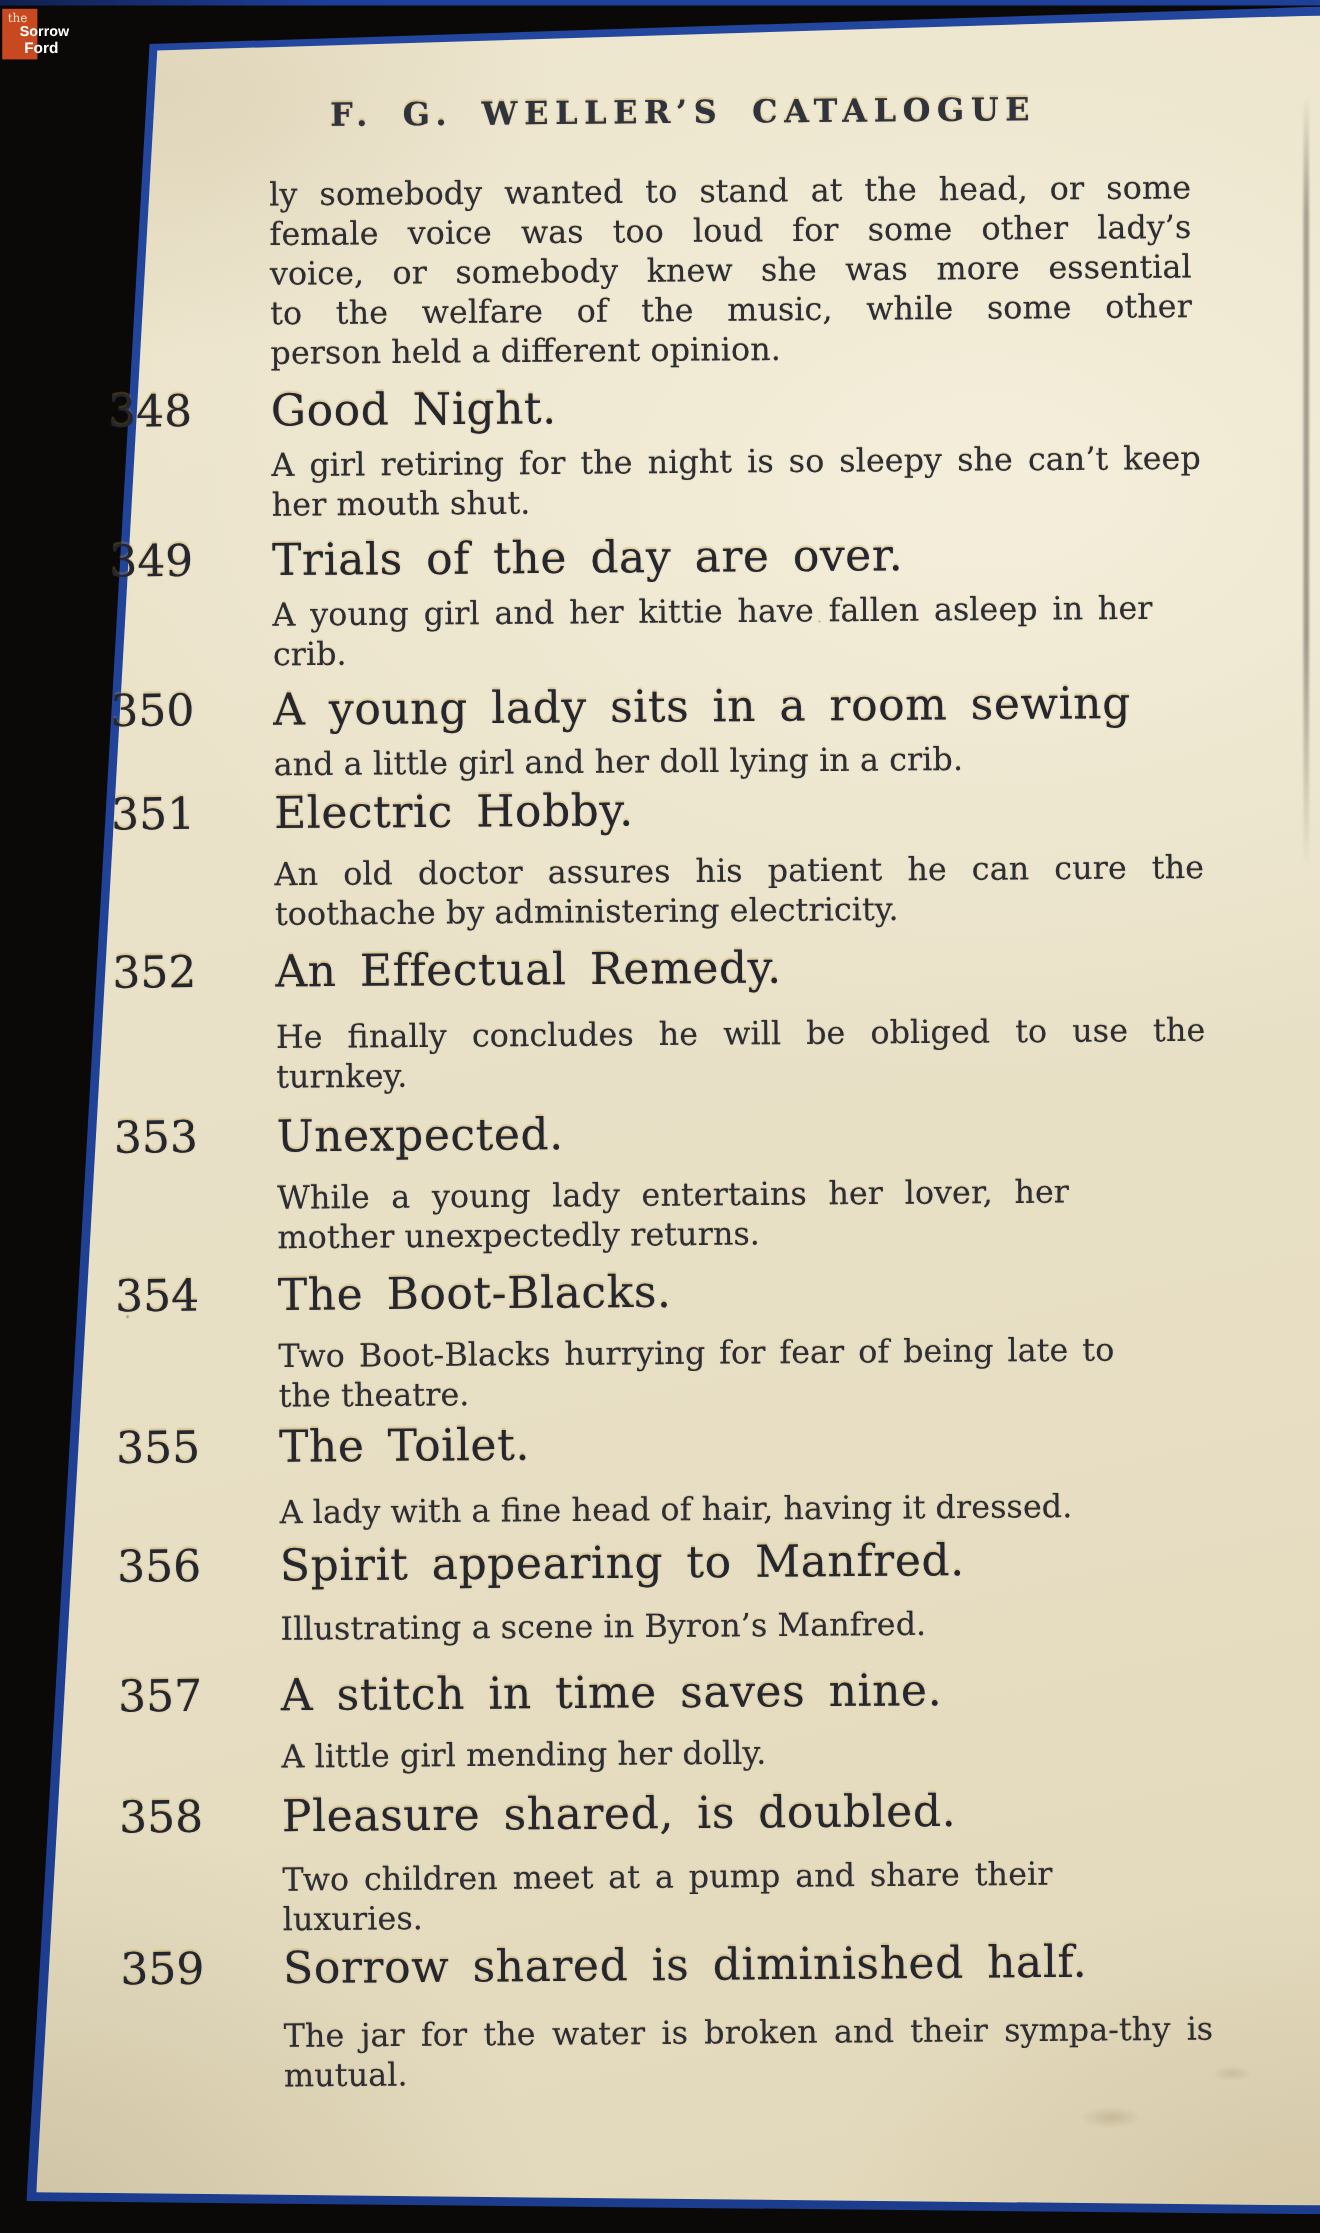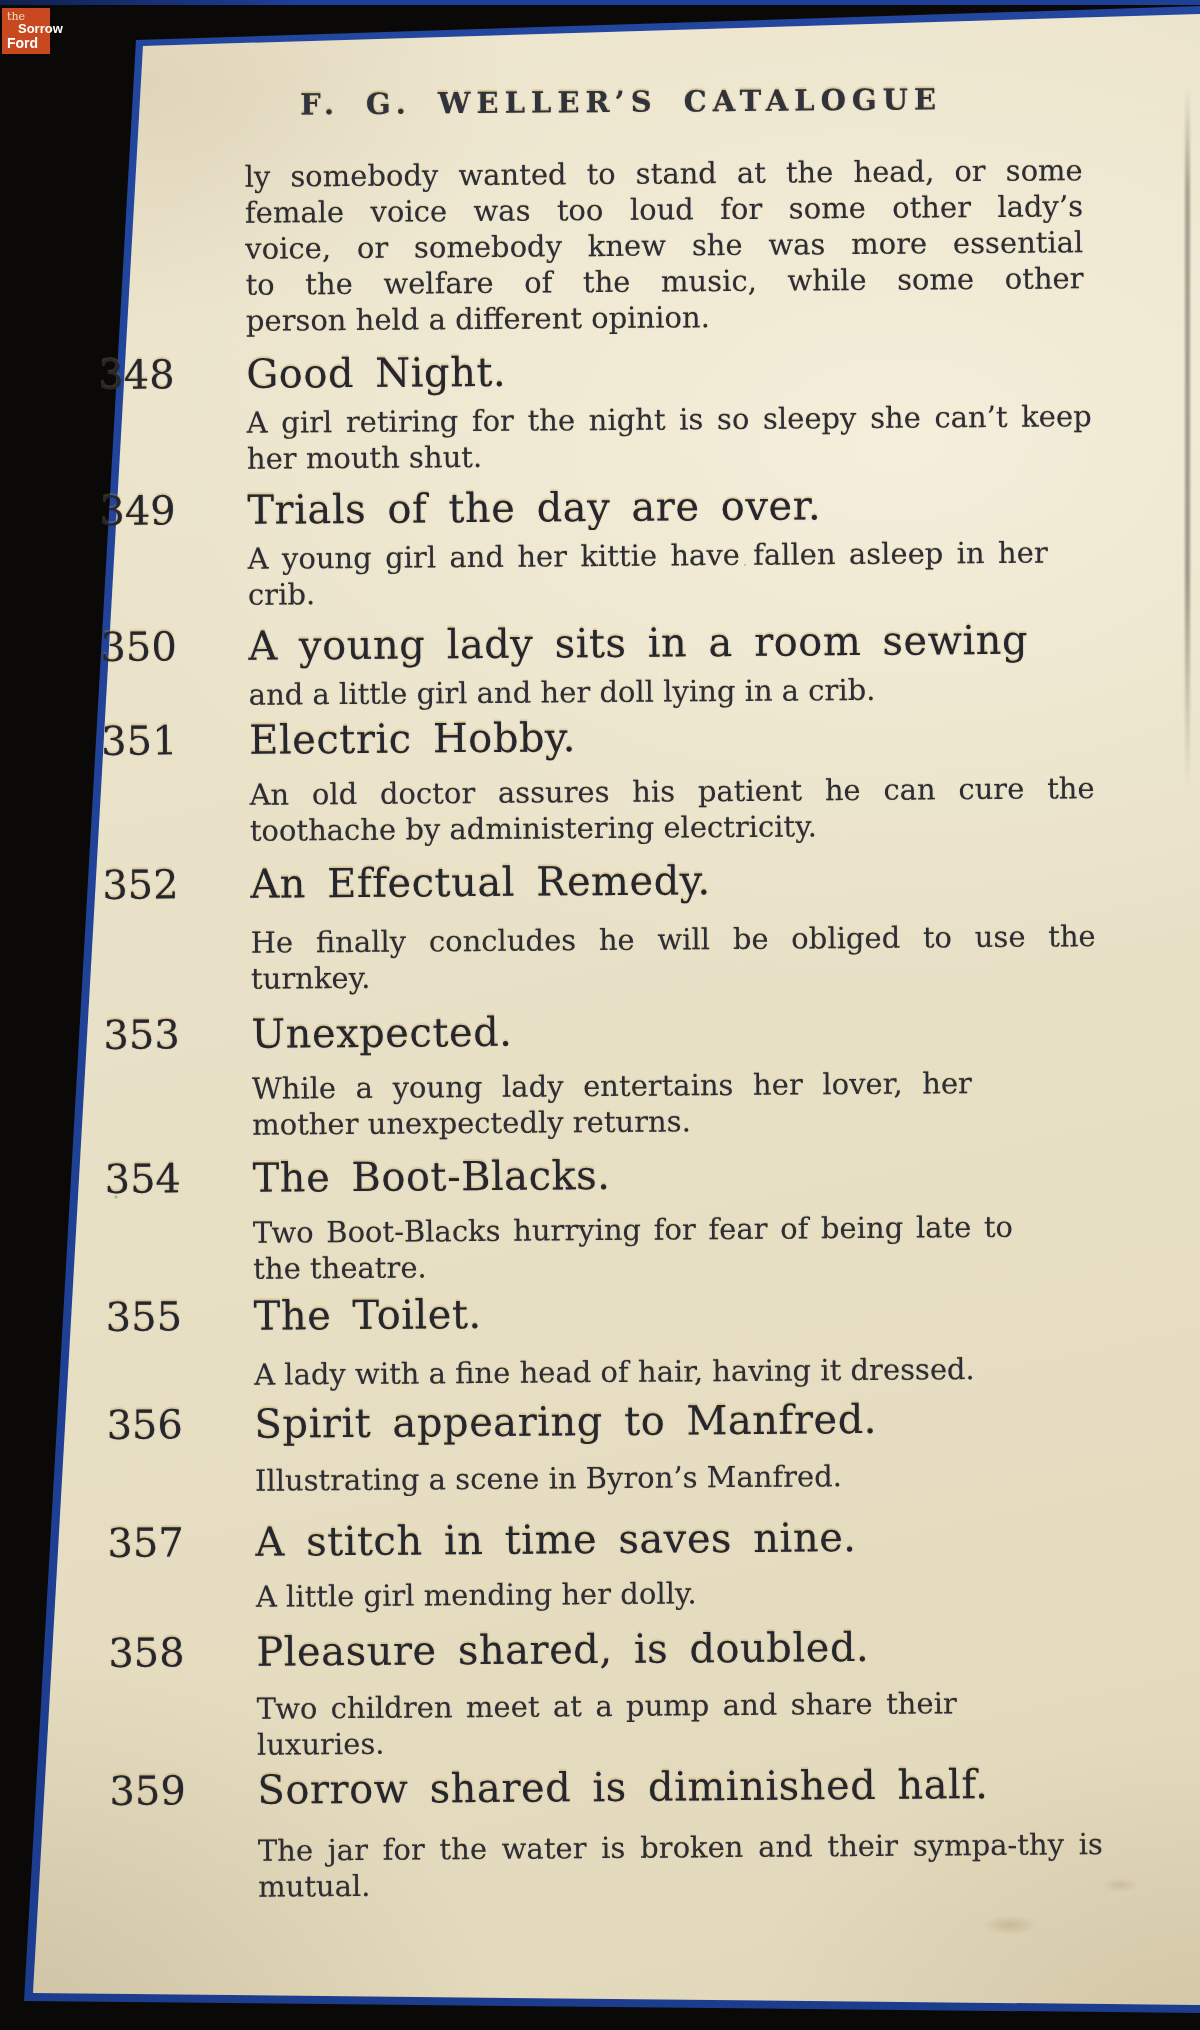--- a/index.html
+++ b/index.html
@@ -52,28 +52,28 @@
 
   
   .edge-shadow {
     position: absolute; left: 1185px; top: 88px; width: 5px; height: 700px;
     background: linear-gradient(180deg, rgba(80,75,65,0) 0%, rgba(80,75,65,0.45) 15%, rgba(80,75,65,0.5) 70%, rgba(80,75,65,0) 100%);
     filter: blur(1px);
   }
 
   
   .logo {
-    position: absolute; left: 2px; top: 8px; width: 48px; height: 46px;
+    position: absolute; left: 2px; top: 8px; width: 32px; height: 46px;
     background: #c8481f;
     font-family: "Liberation Sans", sans-serif;
     color: #ffffff;
   }
   .logo .the  { position: absolute; left: 5px; top: 2px;  font-size: 11px; color: #f0dfc4; font-family: "DejaVu Serif", serif; }
   .logo .henry{ position: absolute; left: 16px; top: 13px; font-size: 13px; font-weight: bold; letter-spacing: 0px; }
-  .logo .ford { position: absolute; left: 5px;  top: 27px; font-size: 14px; font-weight: bold; }
+  .logo .ford { position: absolute; left: 20px;  top: 27px; font-size: 14px; font-weight: bold; }
 
   
   .content {
     position: absolute; left: 96px; top: 86px; width: 1012px;
     transform: rotate(-0.45deg);
     transform-origin: 0 0;
     color: #2c2d35;
   }
 
   .header {

